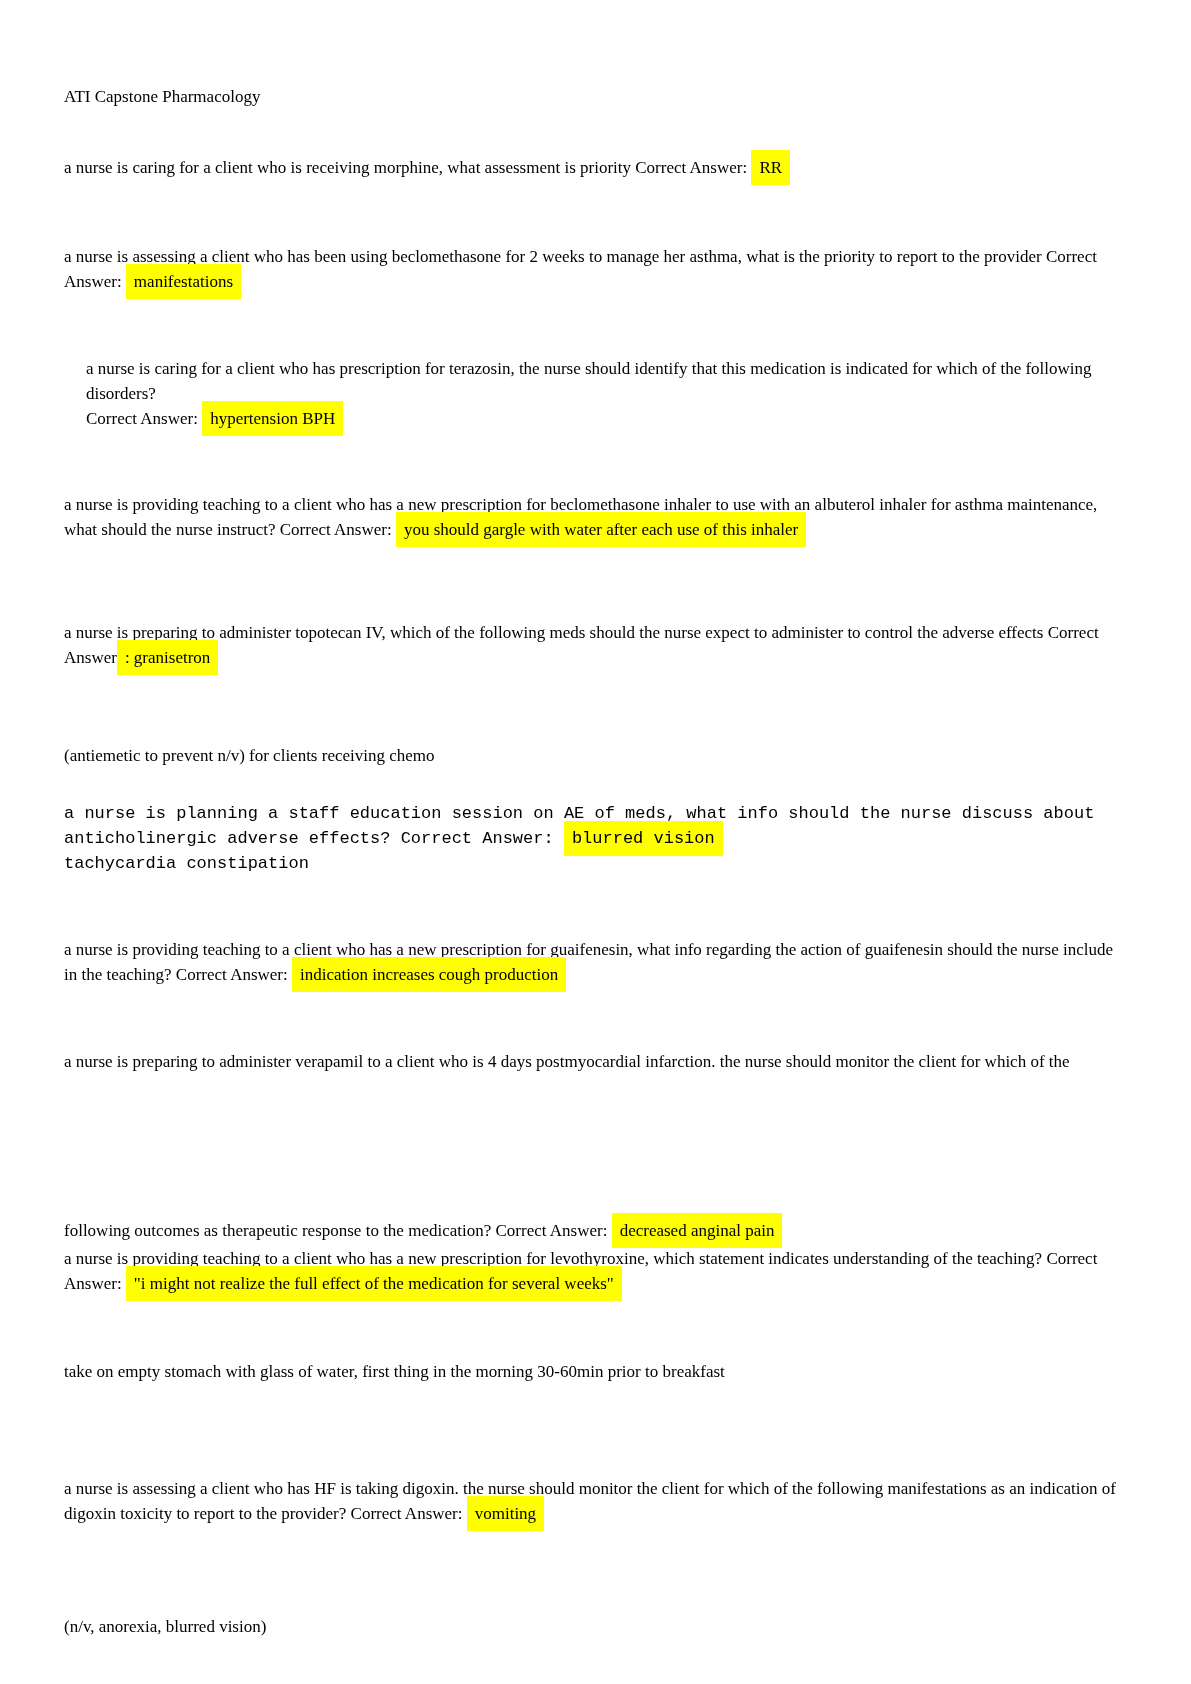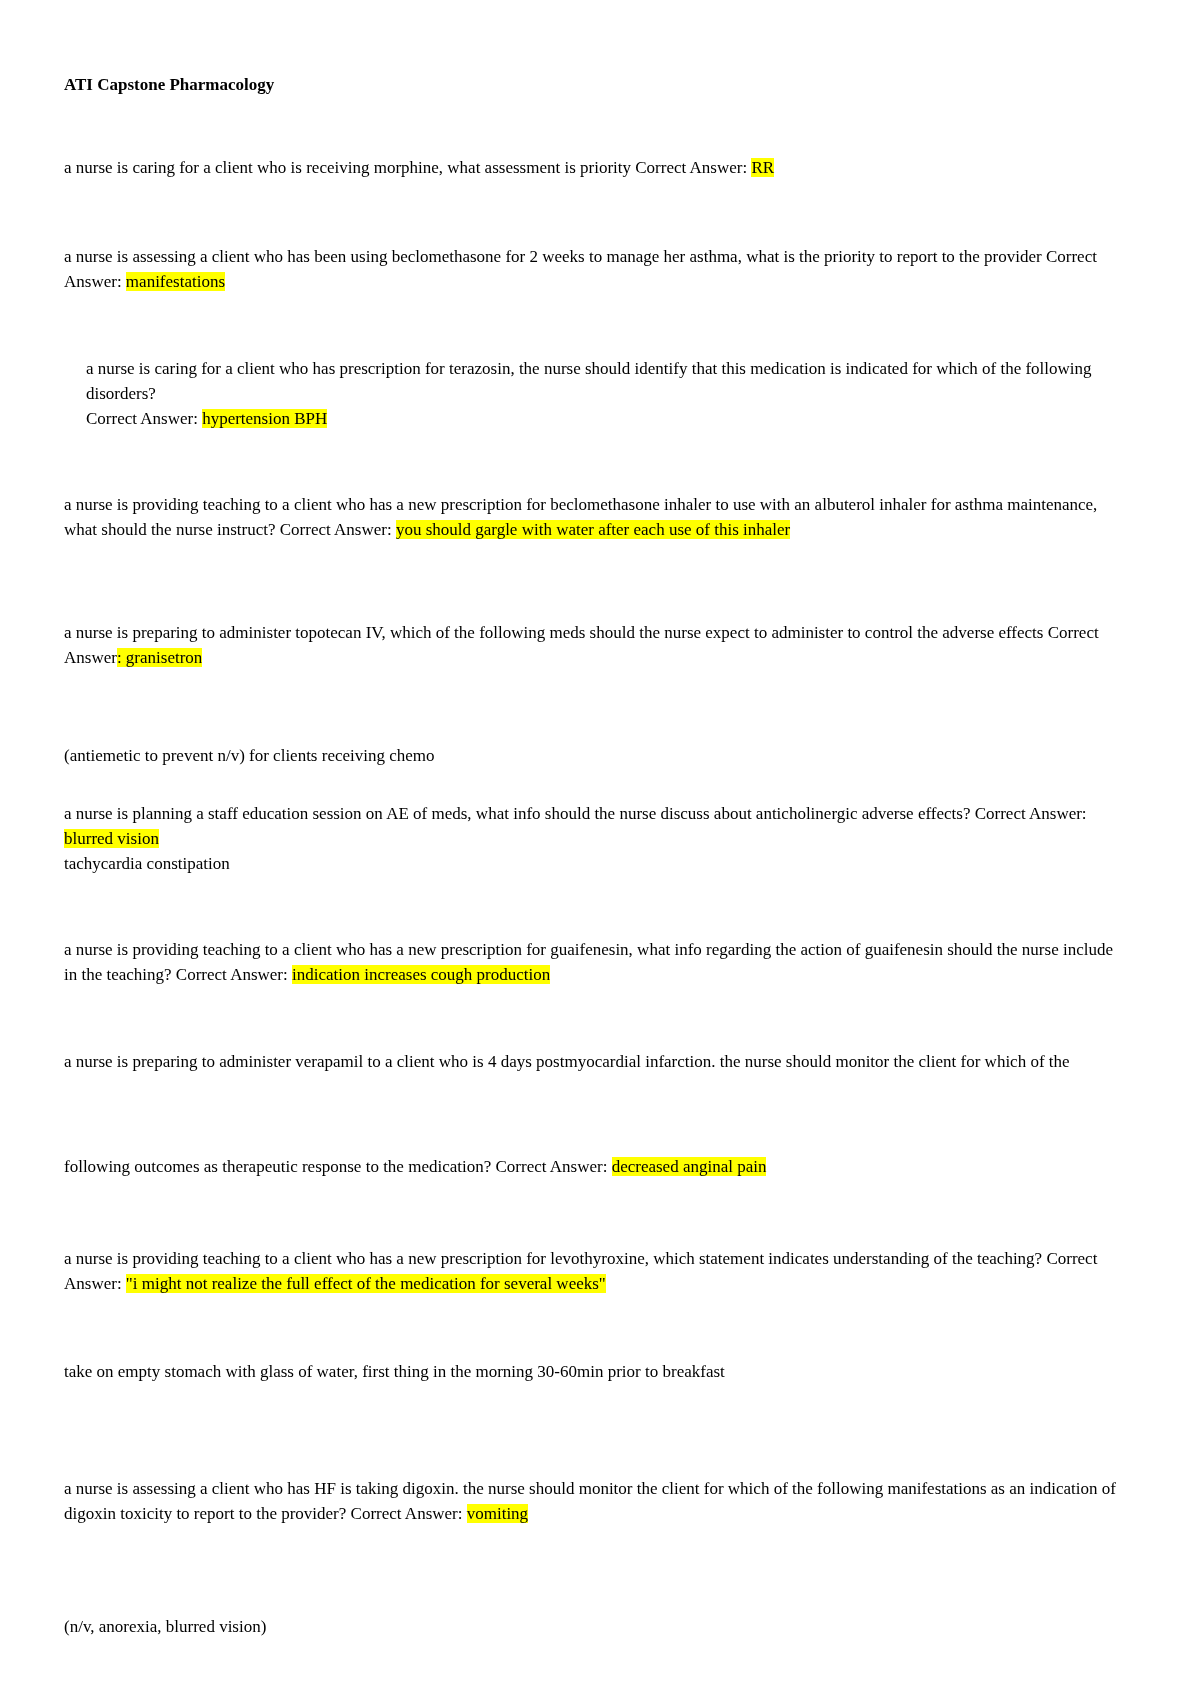--- a/index.html
+++ b/index.html
@@ -32,37 +32,37 @@
     position: absolute;
     left: 64px;
     right: 62px;
     margin: 0;
     text-align: left;
     word-spacing: normal;
   }
   .qa-block mark {
     background: var(--hl-color, #ffff00);
     color: var(--text-color, #000000);
-    padding: 0;
+    padding: 8px;
   }
 </style>
 </head>
 <body>
 
 <div class="page">
-  <h1 class="doc-title" style="top:72px;font-weight:bold;">ATI Capstone Pharmacology</h1>
+  <h1 class="doc-title" style="top:84px;">ATI Capstone Pharmacology</h1>
   <div id="qa-blocks">
       <p class="qa-block" style="top: 155px;"><span>a nurse is caring for a client who is receiving morphine, what assessment is priority Correct Answer: </span><mark>RR</mark></p>
       <p class="qa-block" style="top: 244px;"><span>a nurse is assessing a client who has been using beclomethasone for 2 weeks to manage her asthma, what is the priority to report to the provider Correct Answer: </span><mark>manifestations</mark></p>
       <p class="qa-block" style="top: 356px; margin-left: 22px;"><span>a nurse is caring for a client who has prescription for terazosin, the nurse should identify that this medication is indicated for which of the following disorders?</span><br><span>Correct Answer: </span><mark>hypertension BPH</mark></p>
       <p class="qa-block" style="top: 492px;"><span>a nurse is providing teaching to a client who has a new prescription for beclomethasone inhaler to use with an albuterol inhaler for asthma maintenance, what should the nurse instruct? Correct Answer: </span><mark>you should gargle with water after each use of this inhaler</mark></p>
       <p class="qa-block" style="top: 620px;"><span>a nurse is preparing to administer topotecan IV, which of the following meds should the nurse expect to administer to control the adverse effects Correct Answer</span><mark>: granisetron</mark></p>
       <p class="qa-block" style="top: 711px; margin-top: 32px;"><span>(antiemetic to prevent n/v) for clients receiving chemo</span></p>
-      <p class="qa-block" style="top: 801px;"><span>a nurse is planning a staff education session on AE of meds, what info should the nurse discuss about anticholinergic adverse effects? Correct Answer: </span><mark>blurred vision</mark><br><span>tachycardia constipation</span></p>
+      <p class="qa-block" style="top: 801px; font-family: Liberation Mono, monospace;"><span>a nurse is planning a staff education session on AE of meds, what info should the nurse discuss about anticholinergic adverse effects? Correct Answer: </span><mark>blurred vision</mark><br><span>tachycardia constipation</span></p>
       <p class="qa-block" style="top: 937px;"><span>a nurse is providing teaching to a client who has a new prescription for guaifenesin, what info regarding the action of guaifenesin should the nurse include in the teaching? Correct Answer: </span><mark>indication increases cough production</mark></p>
       <p class="qa-block" style="top: 1049px;"><span>a nurse is preparing to administer verapamil to a client who is 4 days postmyocardial infarction. the nurse should monitor the client for which of the</span></p>
-      <p class="qa-block" style="top: 1154px;"><span>following outcomes as therapeutic response to the medication? Correct Answer: </span><mark>decreased anginal pain</mark></p>
+      <p class="qa-block" style="top: 1218px;"><span>following outcomes as therapeutic response to the medication? Correct Answer: </span><mark>decreased anginal pain</mark></p>
       <p class="qa-block" style="top: 1246px;"><span>a nurse is providing teaching to a client who has a new prescription for levothyroxine, which statement indicates understanding of the teaching? Correct Answer: </span><mark>"i might not realize the full effect of the medication for several weeks"</mark></p>
       <p class="qa-block" style="top: 1359px;"><span>take on empty stomach with glass of water, first thing in the morning 30-60min prior to breakfast</span></p>
       <p class="qa-block" style="top: 1476px;"><span>a nurse is assessing a client who has HF is taking digoxin. the nurse should monitor the client for which of the following manifestations as an indication of digoxin toxicity to report to the provider? Correct Answer: </span><mark>vomiting</mark></p>
       <p class="qa-block" style="top: 1614px;"><span>(n/v, anorexia, blurred vision)</span></p>
     </div>
 </div>
 
 </body></html>

